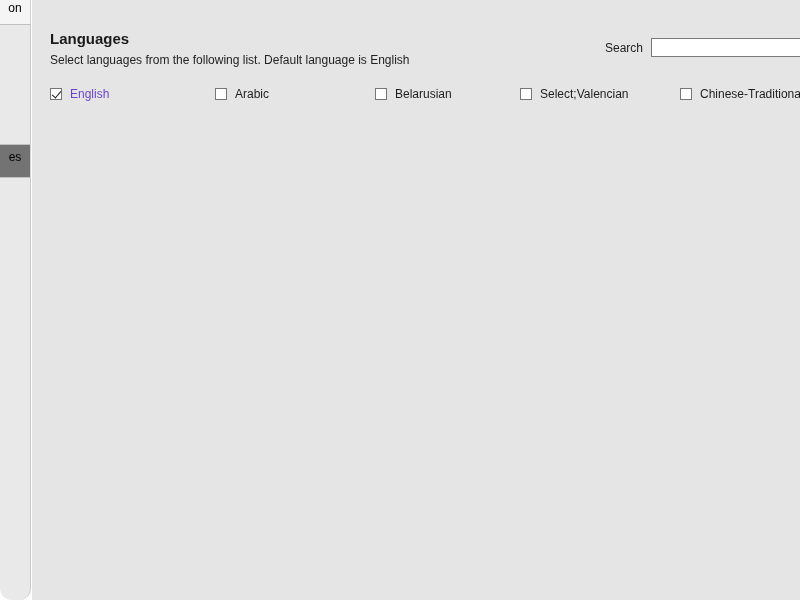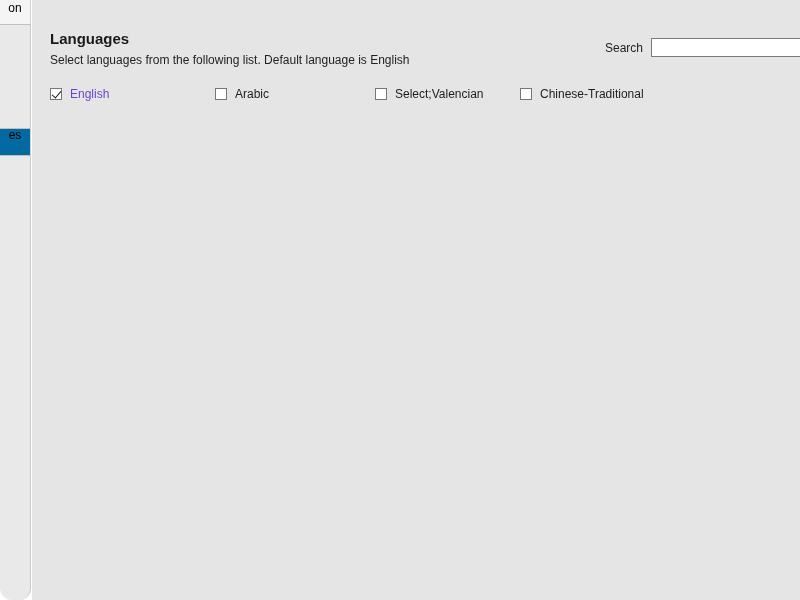--- a/index.html
+++ b/index.html
@@ -47,24 +47,24 @@
     display: block;
     transform: rotate(0deg);
   }
   .vtab-top {
     top: -2px;
     height: 22px;
     padding-top: 4px;
     border-bottom: 1px solid #c0c0c0;
   }
   .vtab-mid {
-    top: 128px;
+    top: 144px;
     height: 26px;
-    padding-top: 0;
-    background: #0369a1;
+    padding-top: 6px;
+    background: #737373;
     border-top: 1px solid #c0c0c0;
     border-bottom: 1px solid #c0c0c0;
   }
 
   
   .panel {
     position: absolute;
     left: 31px;
     top: 0;
     width: 769px;
@@ -190,20 +190,24 @@
         <div class="cell selected">
           <span class="cb checked"></span>
           <span class="label">English</span>
         </div>
         <div class="cell">
           <span class="cb"></span>
           <span class="label">Arabic</span>
         </div>
         <div class="cell">
           <span class="cb"></span>
+          <span class="label">Belarusian</span>
+        </div>
+        <div class="cell">
+          <span class="cb"></span>
           <span class="label">Select;Valencian</span>
         </div>
         <div class="cell">
           <span class="cb"></span>
           <span class="label">Chinese-Traditional</span>
         </div>
         <div class="cell"></div>
         <div class="cell"></div>
         <div class="cell"></div>
         <div class="cell"></div>

